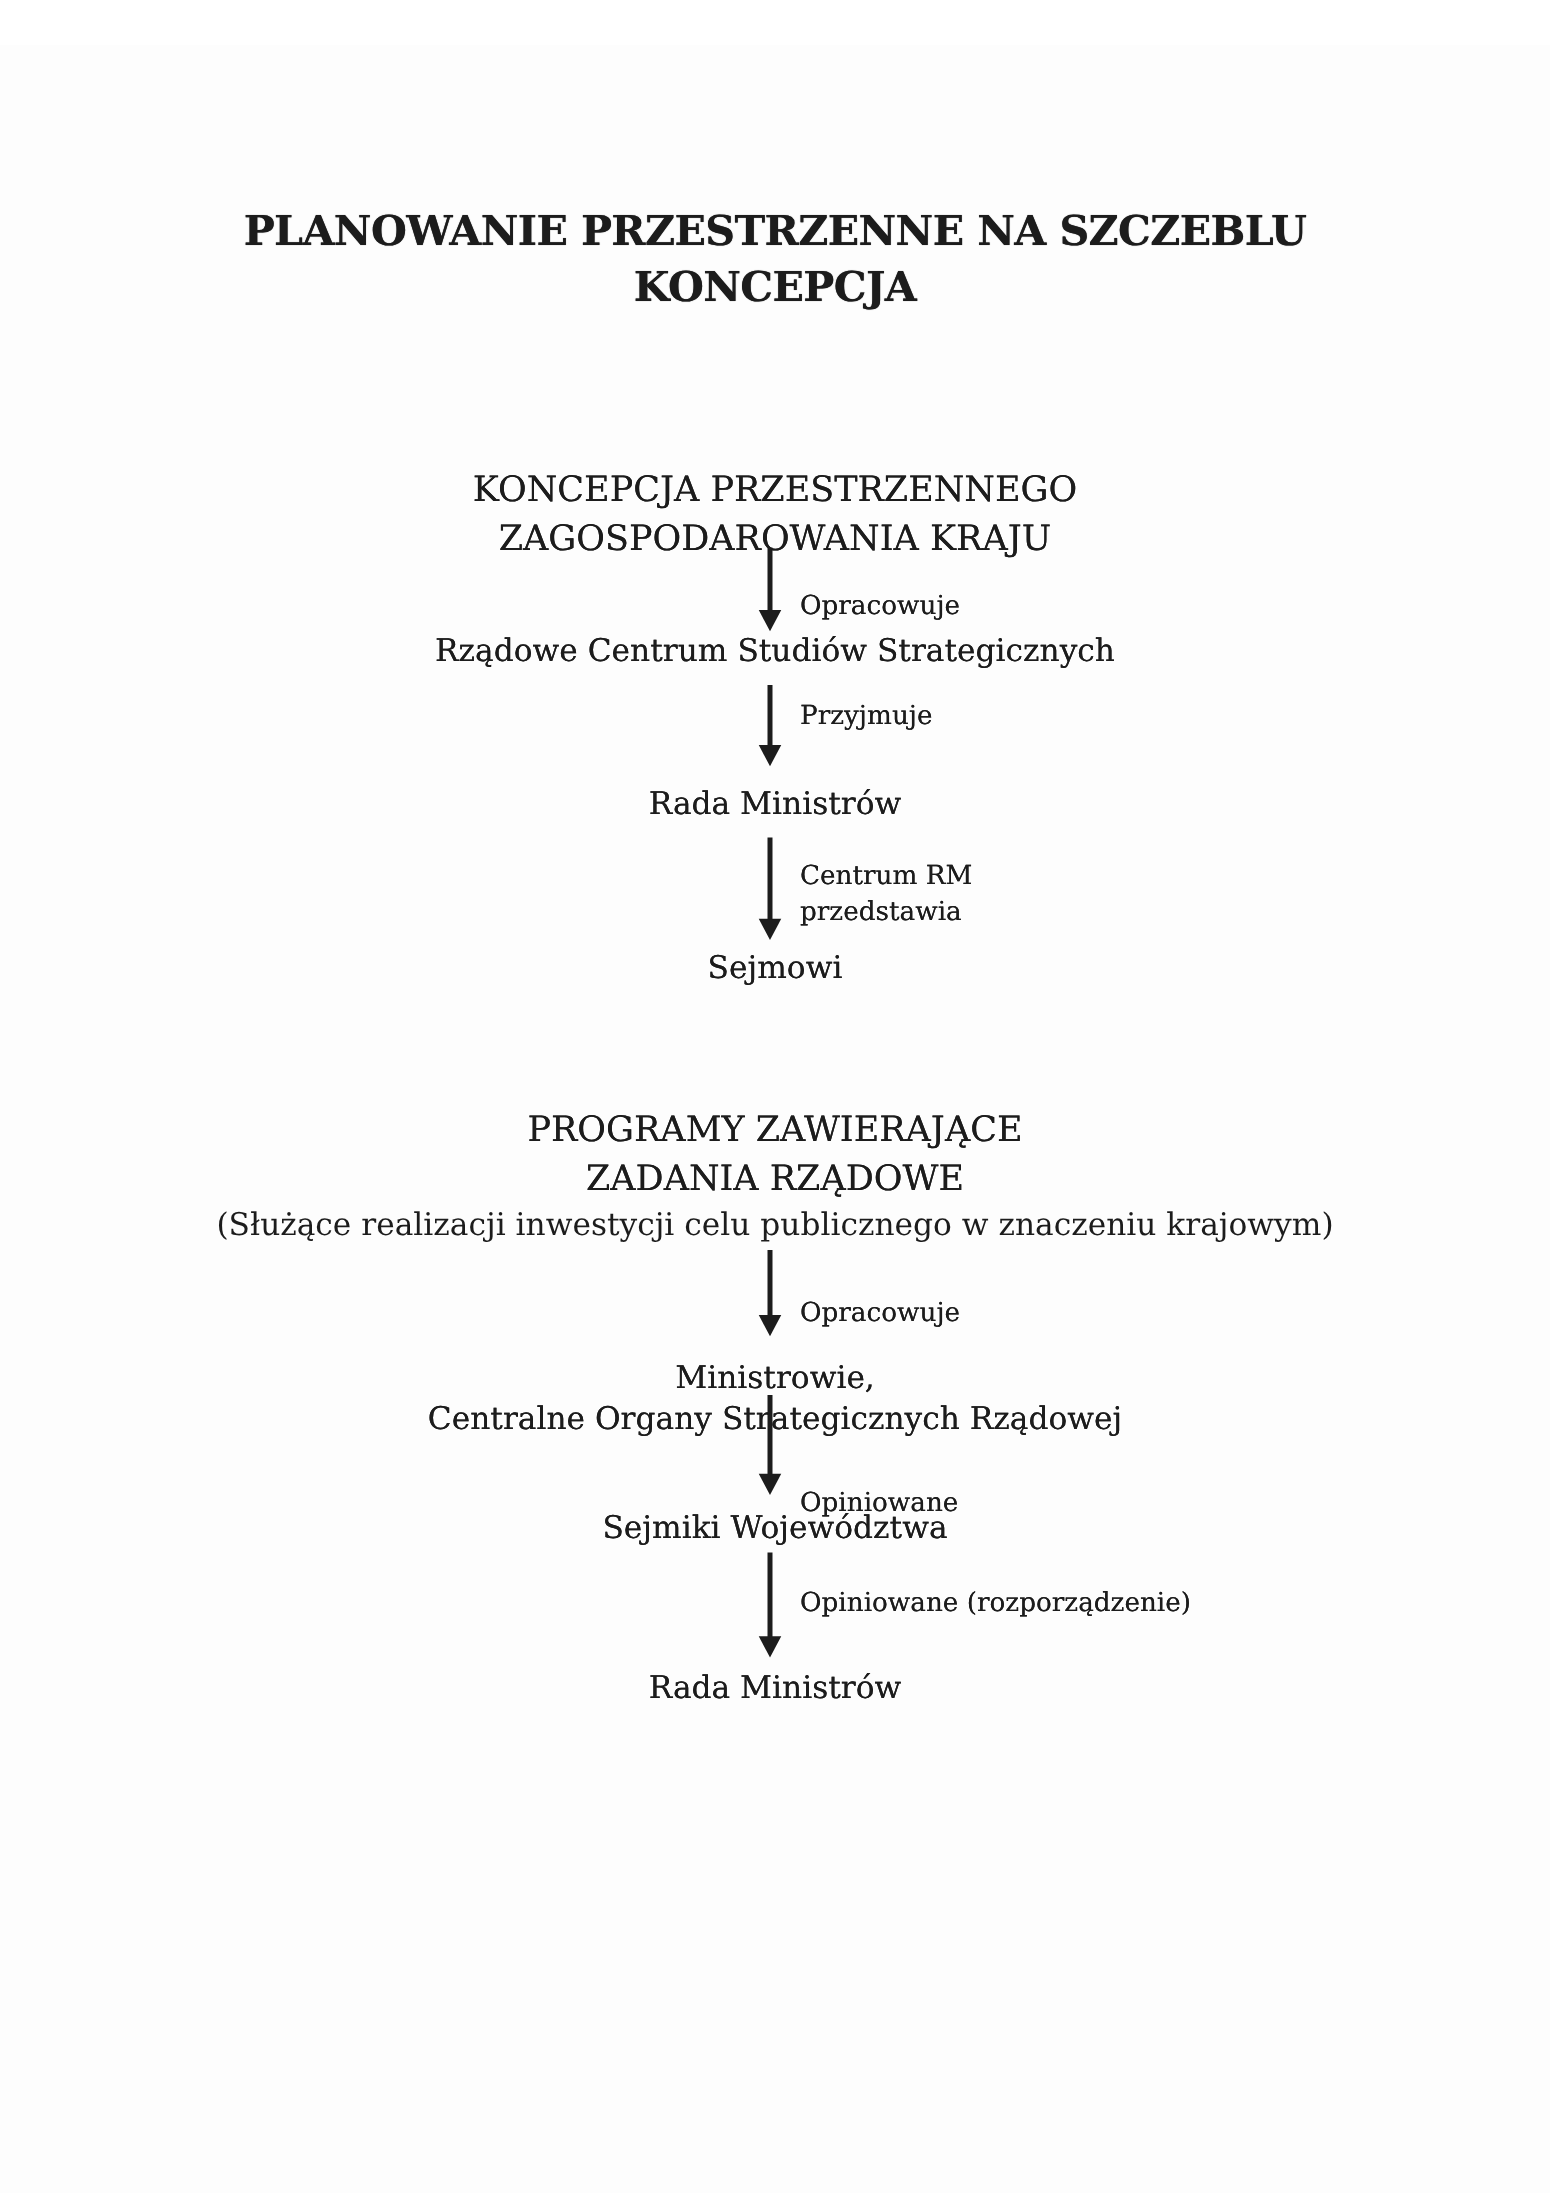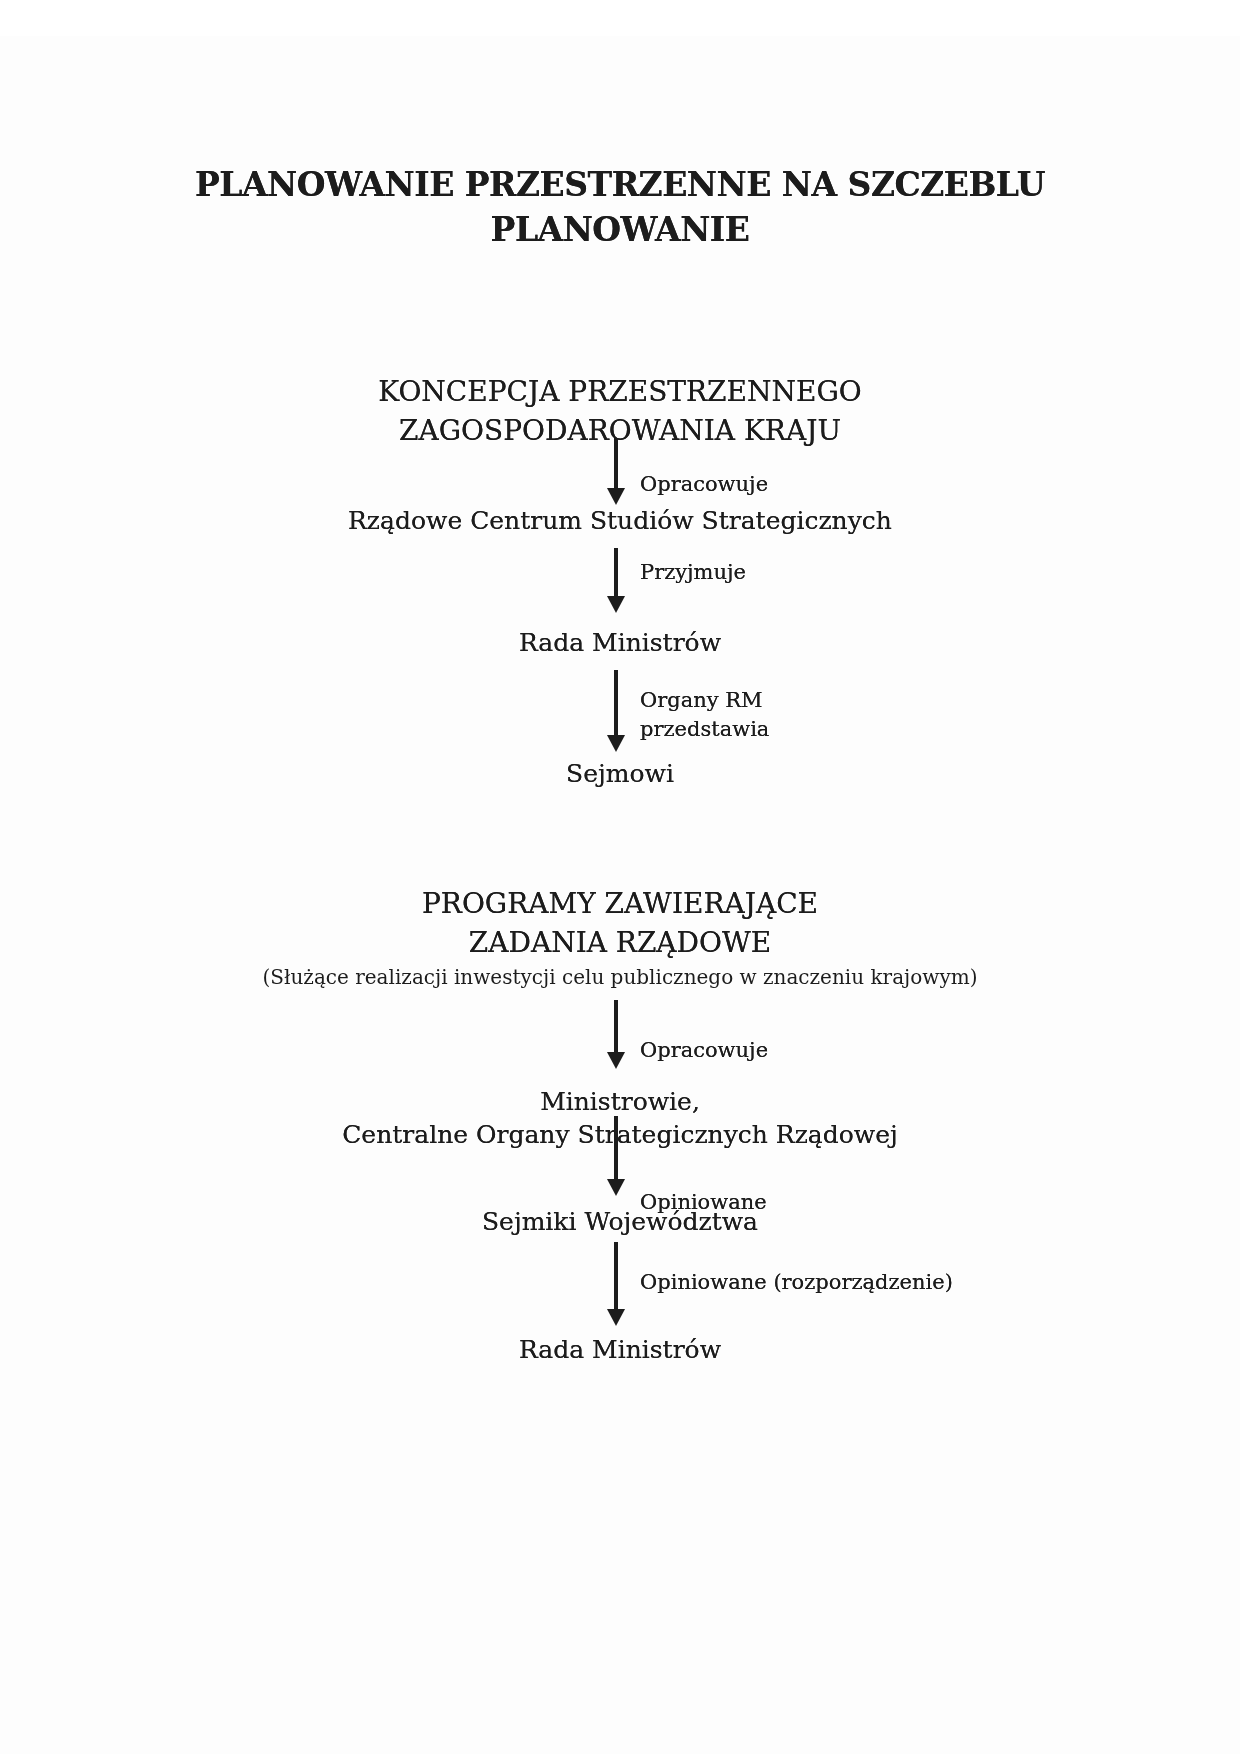--- a/index.html
+++ b/index.html
@@ -30,21 +30,21 @@
   }
   .heading {
     font-size:28px;
     line-height:39px;
     text-shadow:0 0 0.5px #2a2a2a;
   }
   .h1 { top:336px; }
   .h2 { top:848px; }
   .paren {
     top:929px;
-    font-size:20px;
+    font-size:25px;
   }
   .node {
     font-size:25px;
     line-height:33px;
     text-shadow:0 0 0.4px #2a2a2a;
   }
   .n1 { top:468px; }
   .n2 { top:590px; }
   .n3 { top:721px; }
   .n4 { top:1049px; }
@@ -110,21 +110,21 @@
   .a6 .head  { top:67px; }
   .a6 .alabel{ top:26px; }
 </style>
 </head>
 <body>
 
 <div class="page">
 
   <div class="abs-center title">
     <div>PLANOWANIE PRZESTRZENNE NA SZCZEBLU</div>
-    <div>PLANOWANIE</div>
+    <div>KONCEPCJA</div>
   </div>
 
   <div class="abs-center heading h1">
     <div>KONCEPCJA PRZESTRZENNEGO</div>
     <div>ZAGOSPODAROWANIA KRAJU</div>
   </div>
 
   <div class="arrow a1">
     <div class="shaft"></div>
     <div class="head"></div>
@@ -138,21 +138,21 @@
     <div class="head"></div>
     <div class="alabel">Przyjmuje</div>
   </div>
 
   <div class="abs-center node n2">Rada Ministrów</div>
 
   <div class="arrow a3">
     <div class="shaft"></div>
     <div class="head"></div>
     <div class="alabel">
-      <div>Organy RM</div>
+      <div>Centrum RM</div>
       <div>przedstawia</div>
     </div>
   </div>
 
   <div class="abs-center node n3">Sejmowi</div>
 
   <div class="abs-center heading h2">
     <div>PROGRAMY ZAWIERAJĄCE</div>
     <div>ZADANIA RZĄDOWE</div>
   </div>

